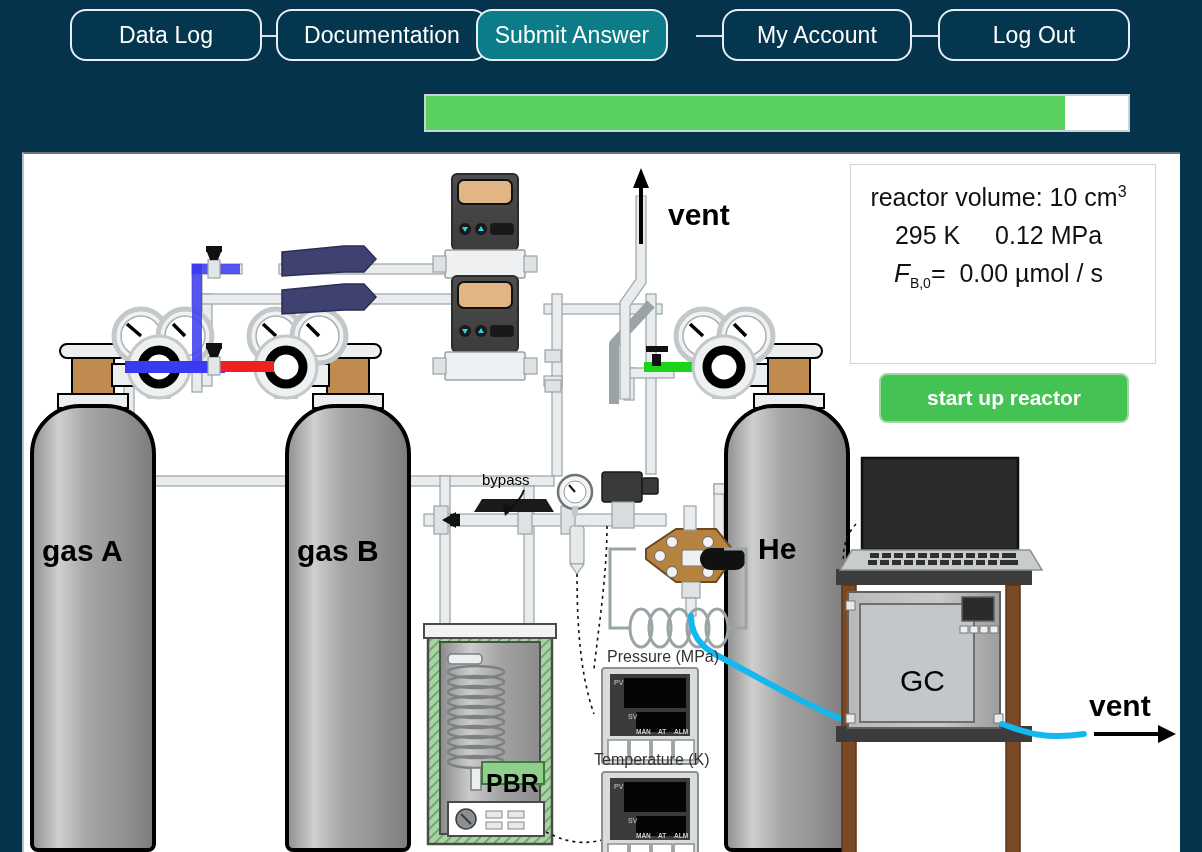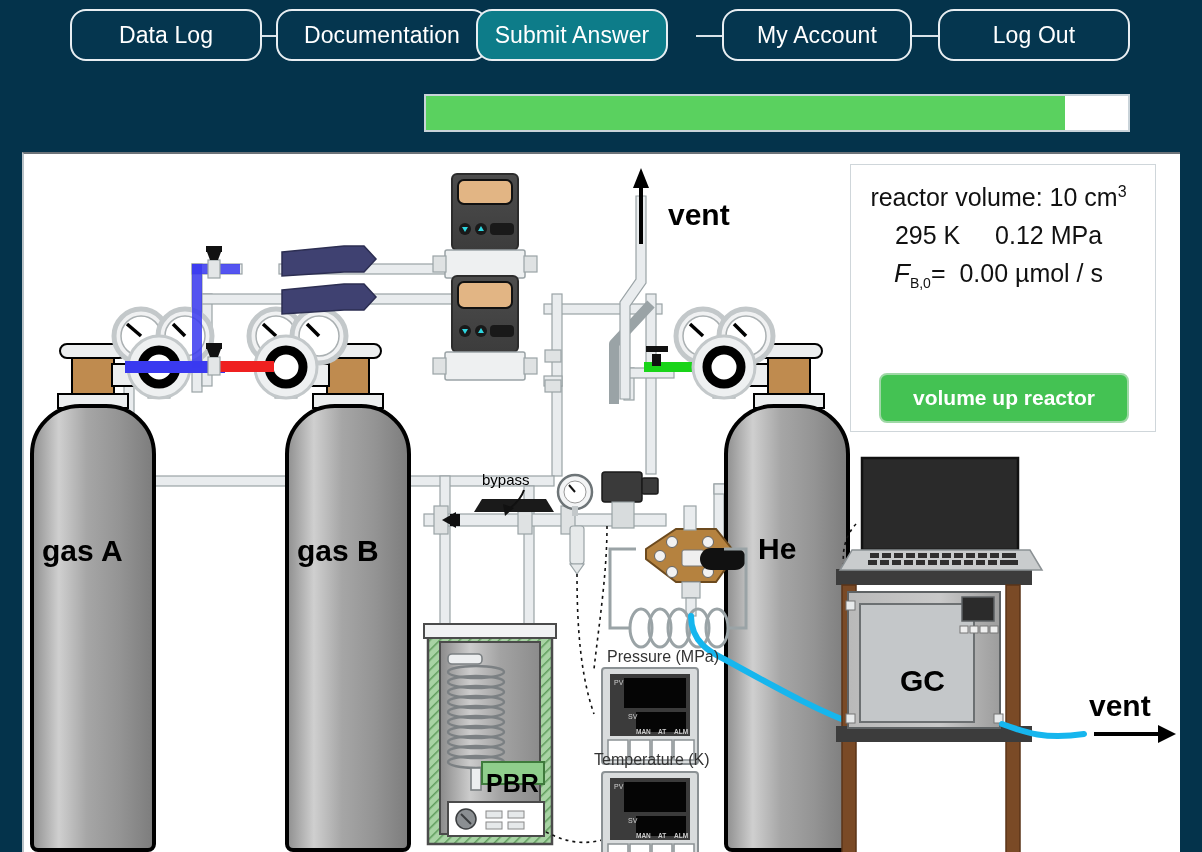--- a/index.html
+++ b/index.html
@@ -51,21 +51,21 @@
     background:#ffffff;
     border-left:2px solid #b9c2c7;
     border-top:2px solid #6c7378;
     box-sizing:border-box;
     overflow:hidden;
   }
   #scene{position:absolute;left:0;top:0;width:1158px;height:700px;}
 
   
   #infobox{
-    position:absolute;left:826px;top:10px;width:306px;height:268px;
+    position:absolute;left:826px;top:10px;width:306px;height:200px;
     background:#ffffff;border:1px solid #cfd6da;box-sizing:border-box;
     padding:8px 9px 0 0;
   }
   .info-line{
     text-align:center;color:#111;font-size:25px;line-height:38px;
     white-space:pre;
   }
   .info-line .sup{font-size:16px;vertical-align:super;}
   .info-line .ital{font-style:italic;font-size:26px;}
   .info-line .sub{font-size:14px;vertical-align:sub;}
@@ -75,21 +75,21 @@
     color:#ffffff;font-size:21px;font-weight:bold;
     display:flex;align-items:center;justify-content:center;
     box-sizing:border-box;cursor:pointer;user-select:none;
   }
 
   
   .scene-txt{position:absolute;color:#000;white-space:pre;}
   #lbl-gas-a{left:18px;top:380px;font-size:30px;font-weight:bold;}
   #lbl-gas-b{left:273px;top:380px;font-size:30px;font-weight:bold;}
   #lbl-he{left:734px;top:378px;font-size:30px;font-weight:bold;}
-  #lbl-gc{left:876px;top:510px;font-size:30px;font-weight:bold;}
+  #lbl-gc{left:876px;top:510px;font-size:30px;font-weight:normal;}
   #lbl-pbr{left:462px;top:615px;font-size:25px;font-weight:bold;}
   #lbl-vent-top{left:644px;top:44px;font-size:30px;font-weight:bold;}
   #lbl-vent-right{left:1065px;top:535px;font-size:30px;font-weight:bold;}
   #lbl-bypass{left:458px;top:317px;font-size:15px;}
   #lbl-pressure{left:583px;top:494px;font-size:16px;color:#333;}
   #lbl-temperature{left:570px;top:597px;font-size:16px;color:#333;}
 </style>
 </head>
 <body>
 
@@ -494,15 +494,15 @@
   <div class="scene-txt" id="lbl-vent-top">vent</div>
   <div class="scene-txt" id="lbl-vent-right">vent</div>
   <div class="scene-txt" id="lbl-bypass">bypass</div>
   <div class="scene-txt" id="lbl-pressure">Pressure (MPa)</div>
   <div class="scene-txt" id="lbl-temperature">Temperature (K)</div>
 
   <div id="infobox">
     <div class="info-line"><span>reactor volume: 10 cm</span><span class="sup">3</span></div>
     <div class="info-line"><span>295 K</span>&nbsp;&nbsp;&nbsp;&nbsp;&nbsp;<span>0.12 MPa</span></div>
     <div class="info-line"><span class="ital">F</span><span class="sub">B,0</span><span>=  0.00 µmol / s</span></div>
-    <div id="startup-btn" style="background: rgb(68, 194, 83);">volume up reactor</div>
+    <div id="startup-btn" style="background: rgb(68, 194, 83);">start up reactor</div>
   </div>
 </div>
 
 </body></html>

